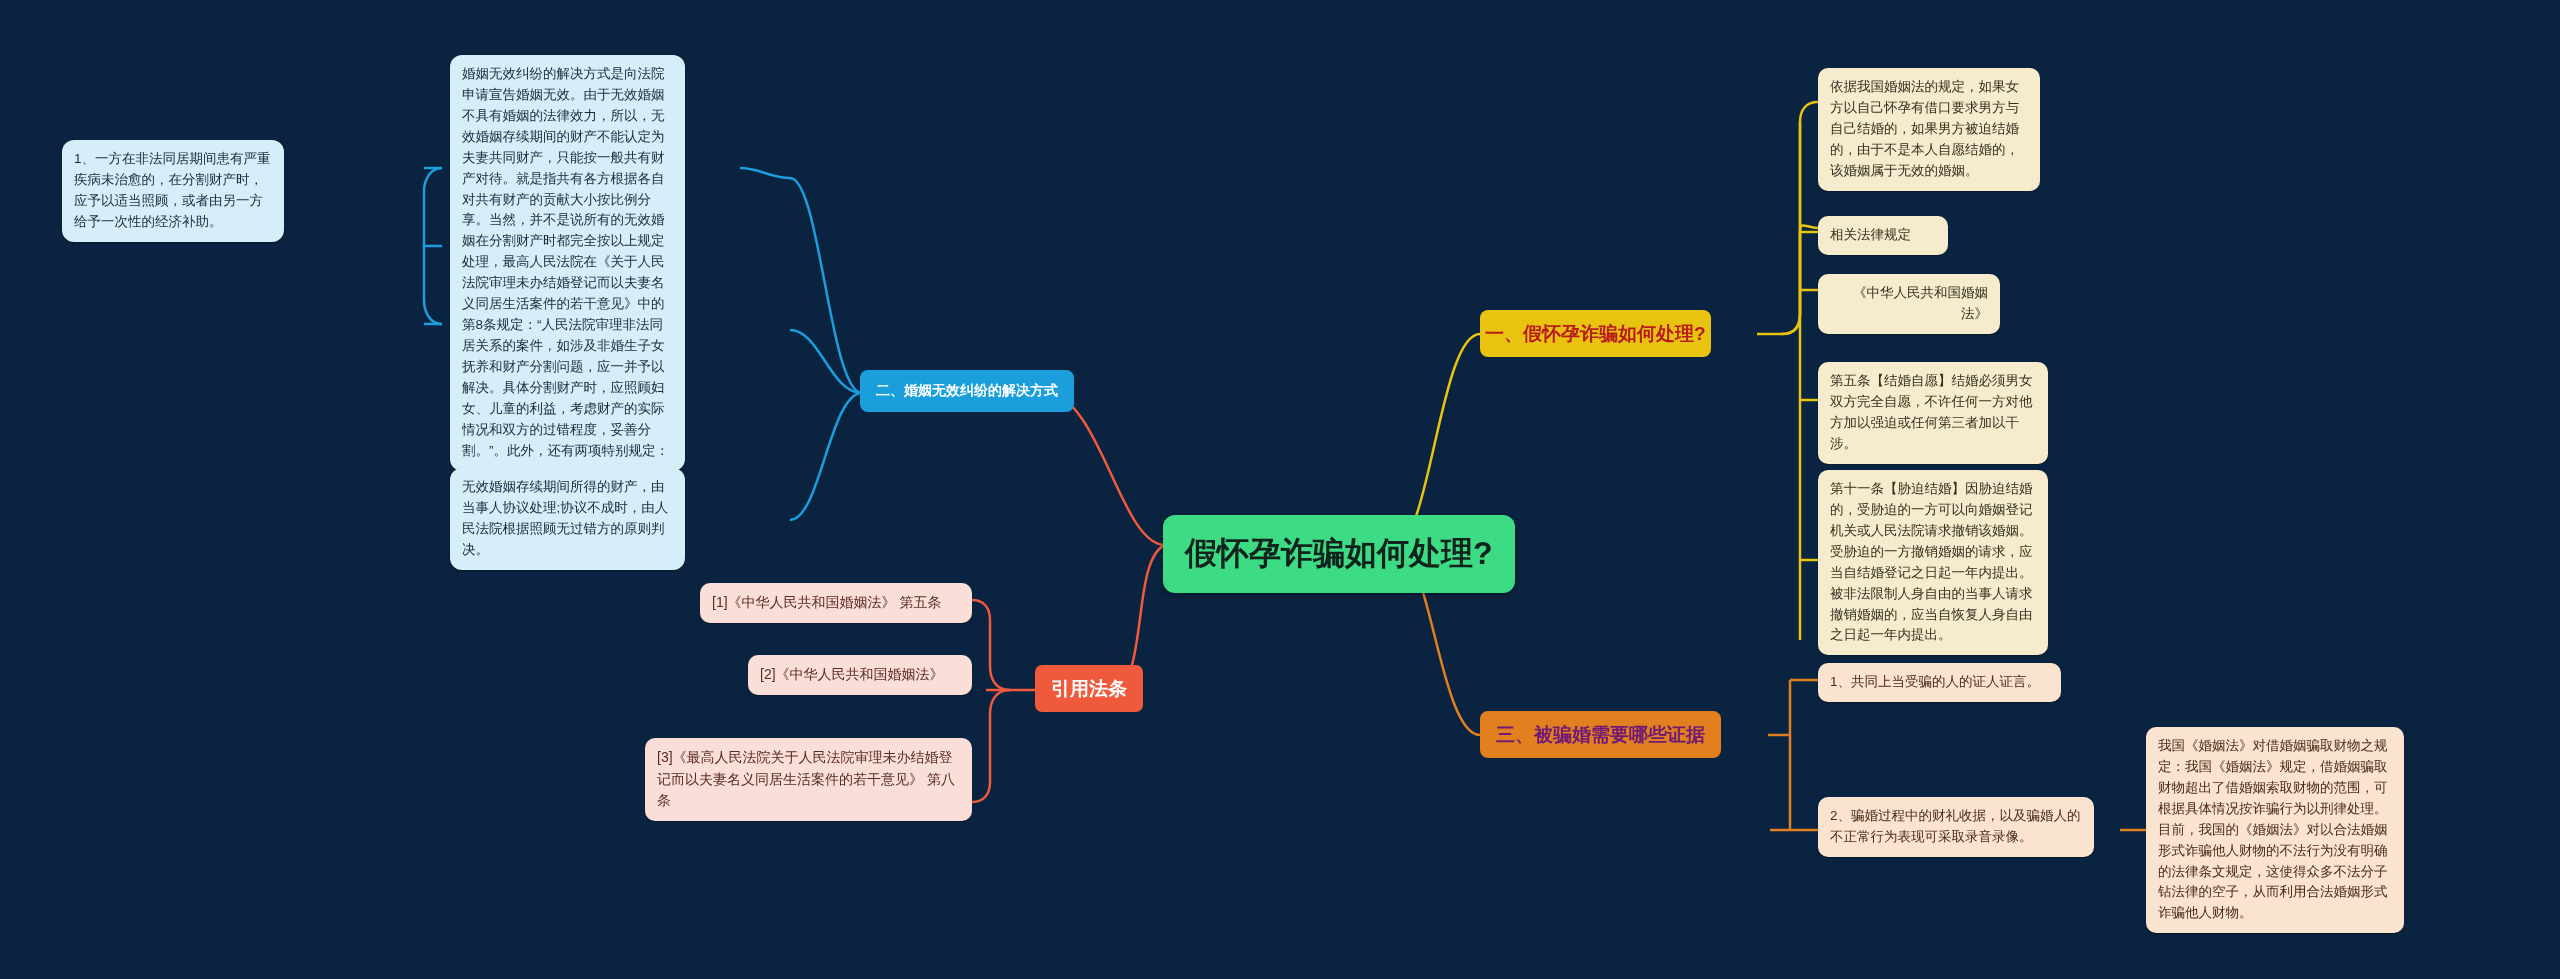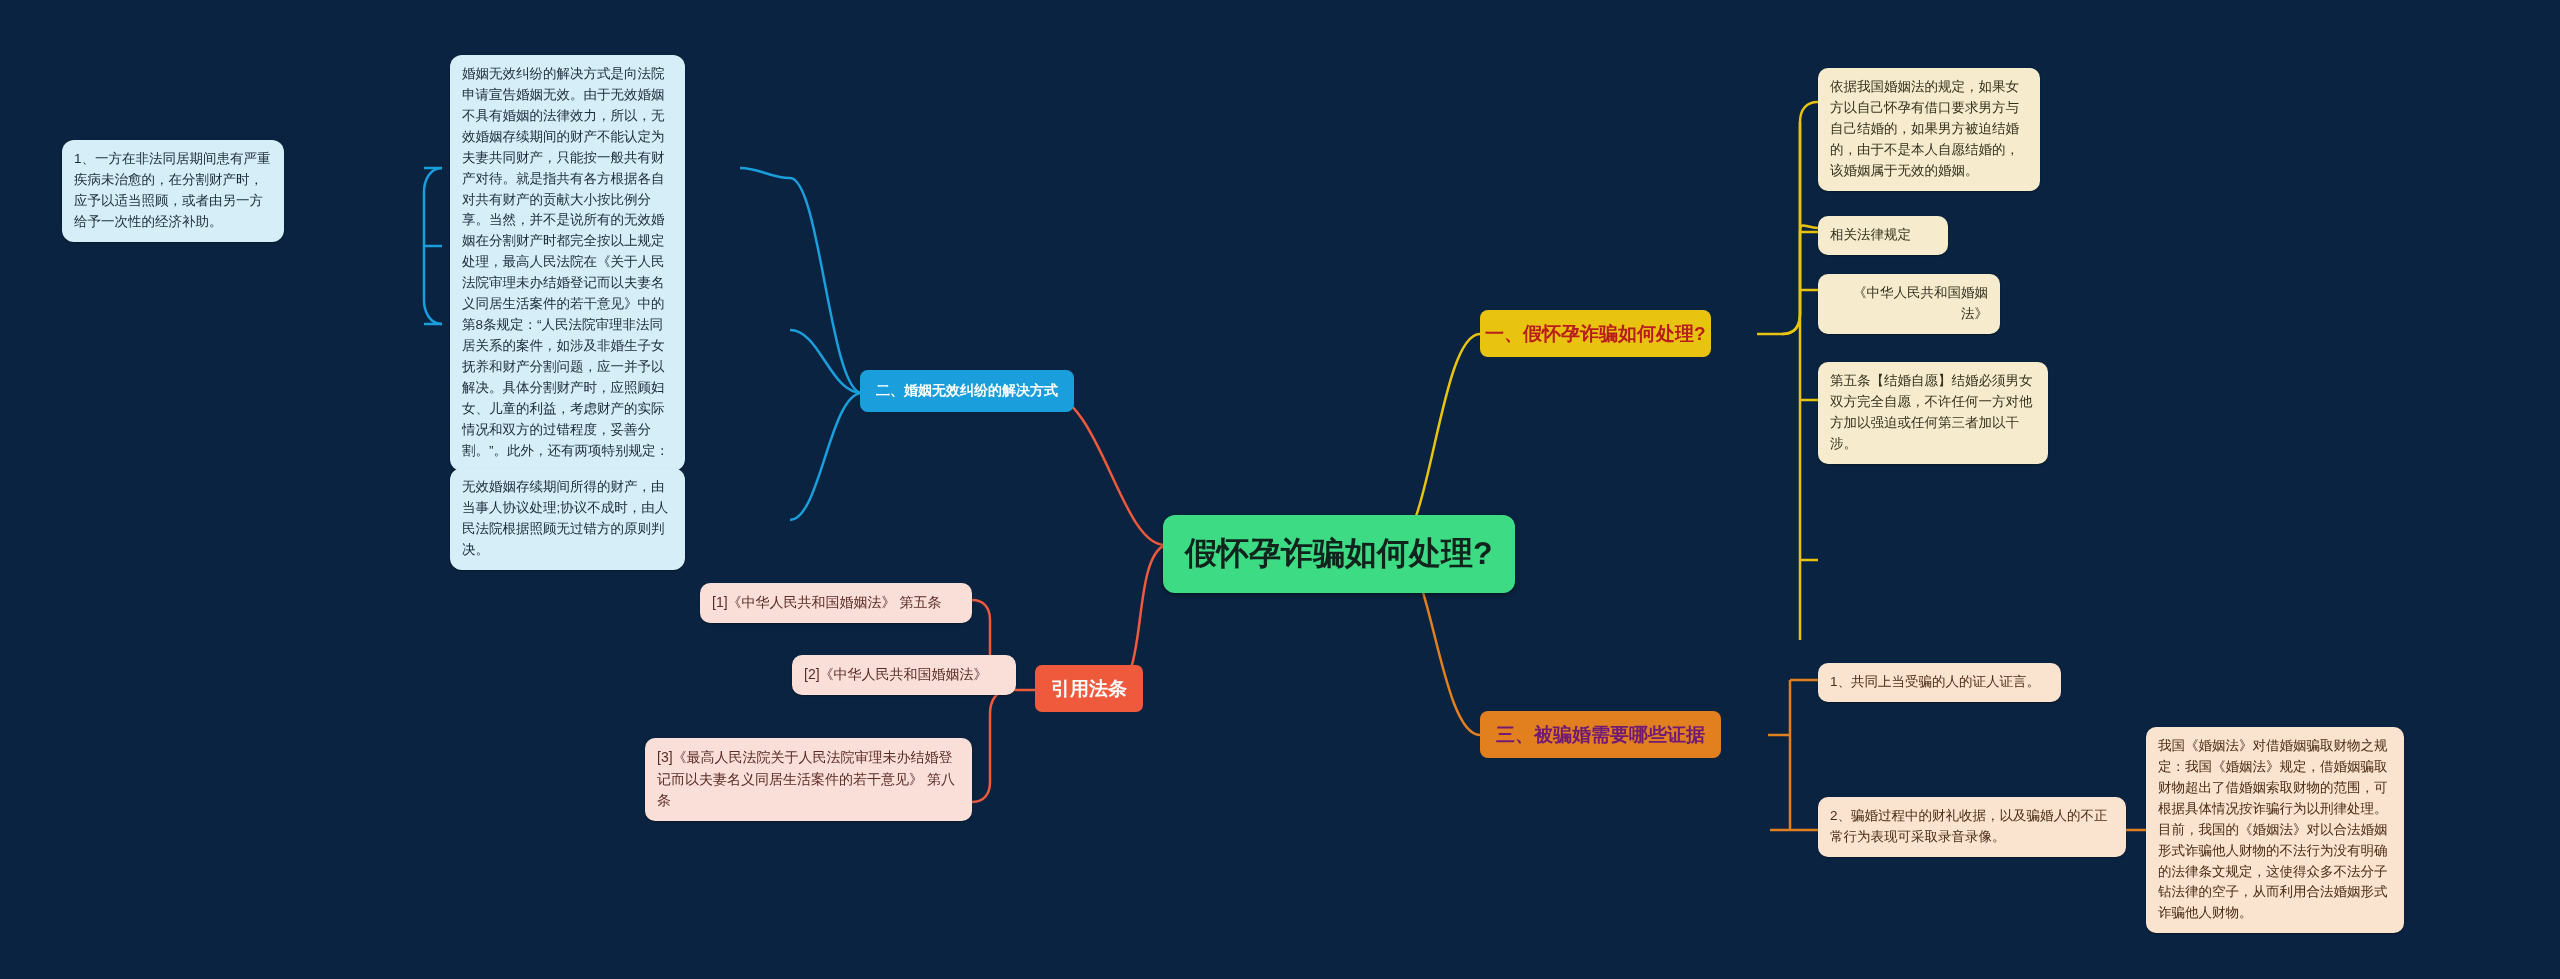--- a/index.html
+++ b/index.html
@@ -165,36 +165,37 @@
 
 
   <div class="node leaf-blue" style="left:450px;top:55px;width:235px;">婚姻无效纠纷的解决方式是向法院申请宣告婚姻无效。由于无效婚姻不具有婚姻的法律效力，所以，无效婚姻存续期间的财产不能认定为夫妻共同财产，只能按一般共有财产对待。就是指共有各方根据各自对共有财产的贡献大小按比例分享。当然，并不是说所有的无效婚姻在分割财产时都完全按以上规定处理，最高人民法院在《关于人民法院审理未办结婚登记而以夫妻名义同居生活案件的若干意见》中的第8条规定：“人民法院审理非法同居关系的案件，如涉及非婚生子女抚养和财产分割问题，应一并予以解决。具体分割财产时，应照顾妇女、儿童的利益，考虑财产的实际情况和双方的过错程度，妥善分割。”。此外，还有两项特别规定：</div>
 
   <div class="node leaf-blue" style="left:450px;top:468px;width:235px;">无效婚姻存续期间所得的财产，由当事人协议处理;协议不成时，由人民法院根据照顾无过错方的原则判决。</div>
 
   <div class="node branch-red" style="left:1035px;top:665px;">引用法条</div>
 
   <div class="node leaf-red" style="left:700px;top:583px;width:272px;">[1]《中华人民共和国婚姻法》 第五条</div>
 
-  <div class="node leaf-red" style="left:748px;top:655px;width:224px;margin-left:44px;">[2]《中华人民共和国婚姻法》</div>
+  <div class="node leaf-red" style="left:748px;top:655px;width:224px;">[2]《中华人民共和国婚姻法》</div>
 
   <div class="node leaf-red" style="left:645px;top:738px;width:327px;">[3]《最高人民法院关于人民法院审理未办结婚登记而以夫妻名义同居生活案件的若干意见》 第八条</div>
 
   <div class="node branch-yellow" style="left:1480px;top:310px;">一、假怀孕诈骗如何处理?</div>
 
   <div class="node leaf-yellow" style="left:1818px;top:68px;width:222px;">依据我国婚姻法的规定，如果女方以自己怀孕有借口要求男方与自己结婚的，如果男方被迫结婚的，由于不是本人自愿结婚的，该婚姻属于无效的婚姻。</div>
 
   <div class="node leaf-yellow" style="left:1818px;top:216px;width:130px;">相关法律规定</div>
 
   <div class="node leaf-yellow" style="left:1818px;top:274px;width:182px;text-align:right;">《中华人民共和国婚姻法》</div>
 
   <div class="node leaf-yellow" style="left:1818px;top:362px;width:230px;">第五条【结婚自愿】结婚必须男女双方完全自愿，不许任何一方对他方加以强迫或任何第三者加以干涉。</div>
 
+  <div class="node leaf-yellow" style="left:1818px;top:470px;width:230px;">第十一条【胁迫结婚】因胁迫结婚的，受胁迫的一方可以向婚姻登记机关或人民法院请求撤销该婚姻。受胁迫的一方撤销婚姻的请求，应当自结婚登记之日起一年内提出。被非法限制人身自由的当事人请求撤销婚姻的，应当自恢复人身自由之日起一年内提出。</div>
 
   <div class="node branch-orange" style="left:1480px;top:711px;">三、被骗婚需要哪些证据</div>
 
   <div class="node leaf-orange" style="left:1818px;top:663px;width:243px;">1、共同上当受骗的人的证人证言。</div>
 
-  <div class="node leaf-orange" style="left:1818px;top:797px;width:308px;">2、骗婚过程中的财礼收据，以及骗婚人的不正常行为表现可采取录音录像。</div>
+  <div class="node leaf-orange" style="left:1818px;top:797px;width:276px;">2、骗婚过程中的财礼收据，以及骗婚人的不正常行为表现可采取录音录像。</div>
 
   <div class="node leaf-orange" style="left:2146px;top:727px;width:258px;">我国《婚姻法》对借婚姻骗取财物之规定：我国《婚姻法》规定，借婚姻骗取财物超出了借婚姻索取财物的范围，可根据具体情况按诈骗行为以刑律处理。目前，我国的《婚姻法》对以合法婚姻形式诈骗他人财物的不法行为没有明确的法律条文规定，这使得众多不法分子钻法律的空子，从而利用合法婚姻形式诈骗他人财物。</div>
 
 </div>
 
 </body></html>

